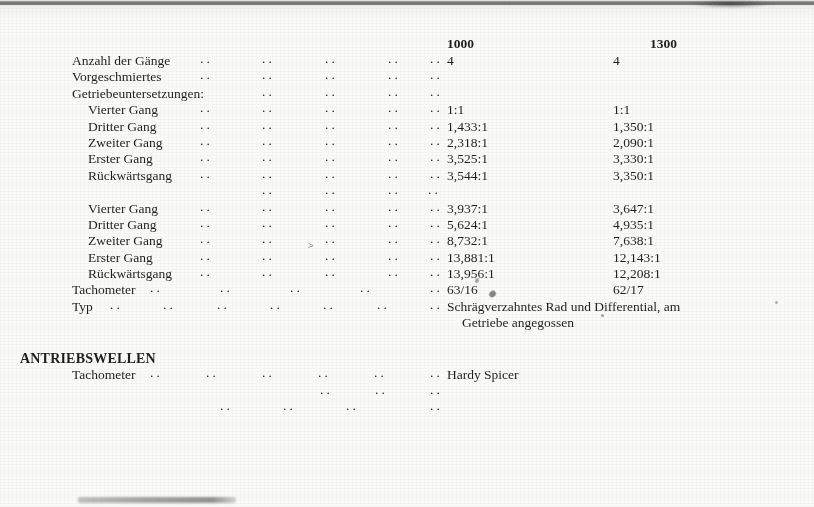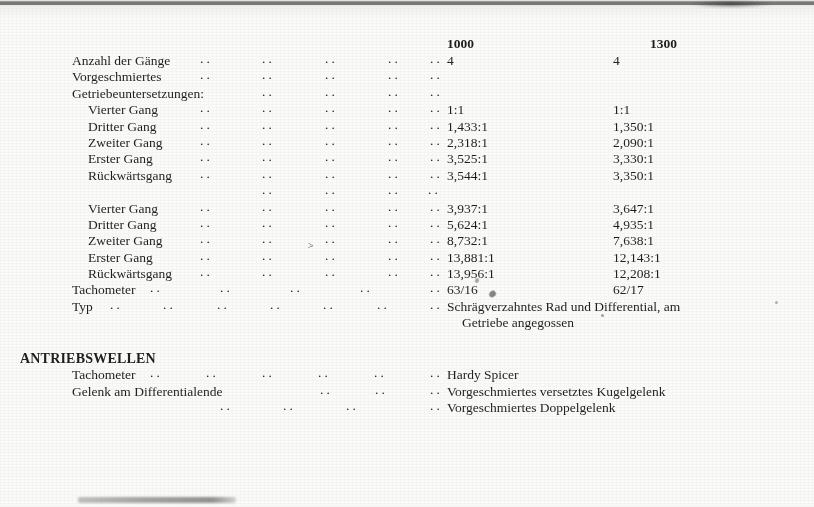--- a/index.html
+++ b/index.html
@@ -230,32 +230,29 @@
             <div class="lbl">Tachometer</div>
             <div class="dots" style="left: 150px;">..</div>
             <div class="dots" style="left: 206px;">..</div>
             <div class="dots" style="left: 262px;">..</div>
             <div class="dots" style="left: 318px;">..</div>
             <div class="dots" style="left: 374px;">..</div>
             <div class="dots" style="left: 430px;">..</div>
             <div class="v1">Hardy Spicer</div>
           </div>
           <div class="row">
-            <div class="lbl">Gelenk am Differentialende</div>
             <div class="dots" style="left: 320px;">..</div>
             <div class="dots" style="left: 375px;">..</div>
             <div class="dots" style="left: 430px;">..</div>
-            <div class="v1">Vorgeschmiertes versetztes Kugelgelenk</div>
           </div>
           <div class="row">
             <div class="dots" style="left: 220px;">..</div>
             <div class="dots" style="left: 283px;">..</div>
             <div class="dots" style="left: 346px;">..</div>
             <div class="dots" style="left: 430px;">..</div>
-            <div class="v1">Vorgeschmiertes Doppelgelenk</div>
           </div>
         </div>
       </div>
   </div>
 
   <span class="stray-mark">&gt;</span>
   <div class="colon-smudge"></div>
   <div class="serif-smudge"></div>
   <div class="tacho-dot"></div>
   <div class="v2-dot"></div>

